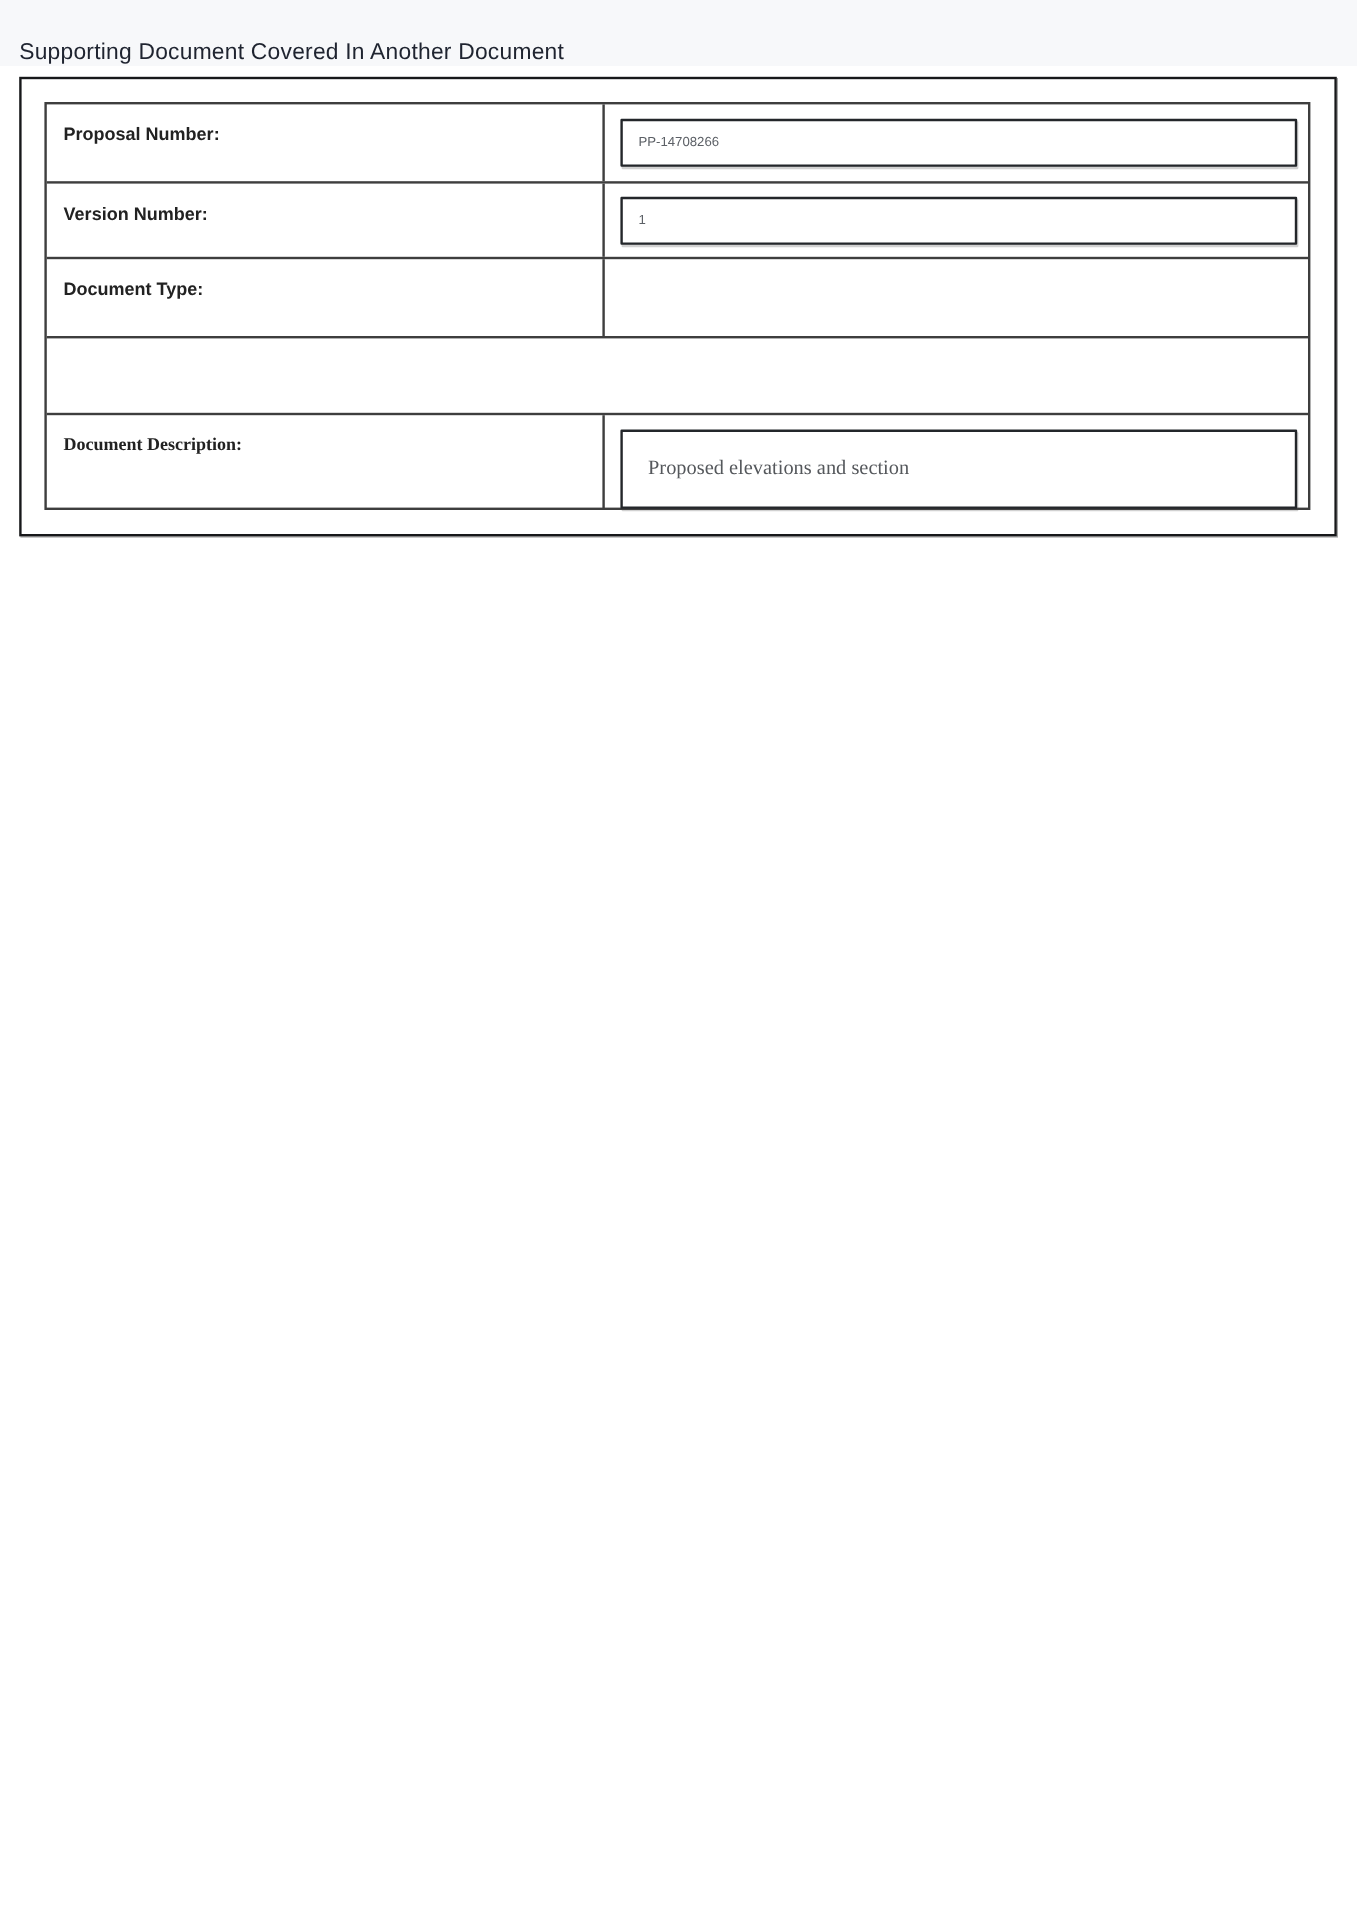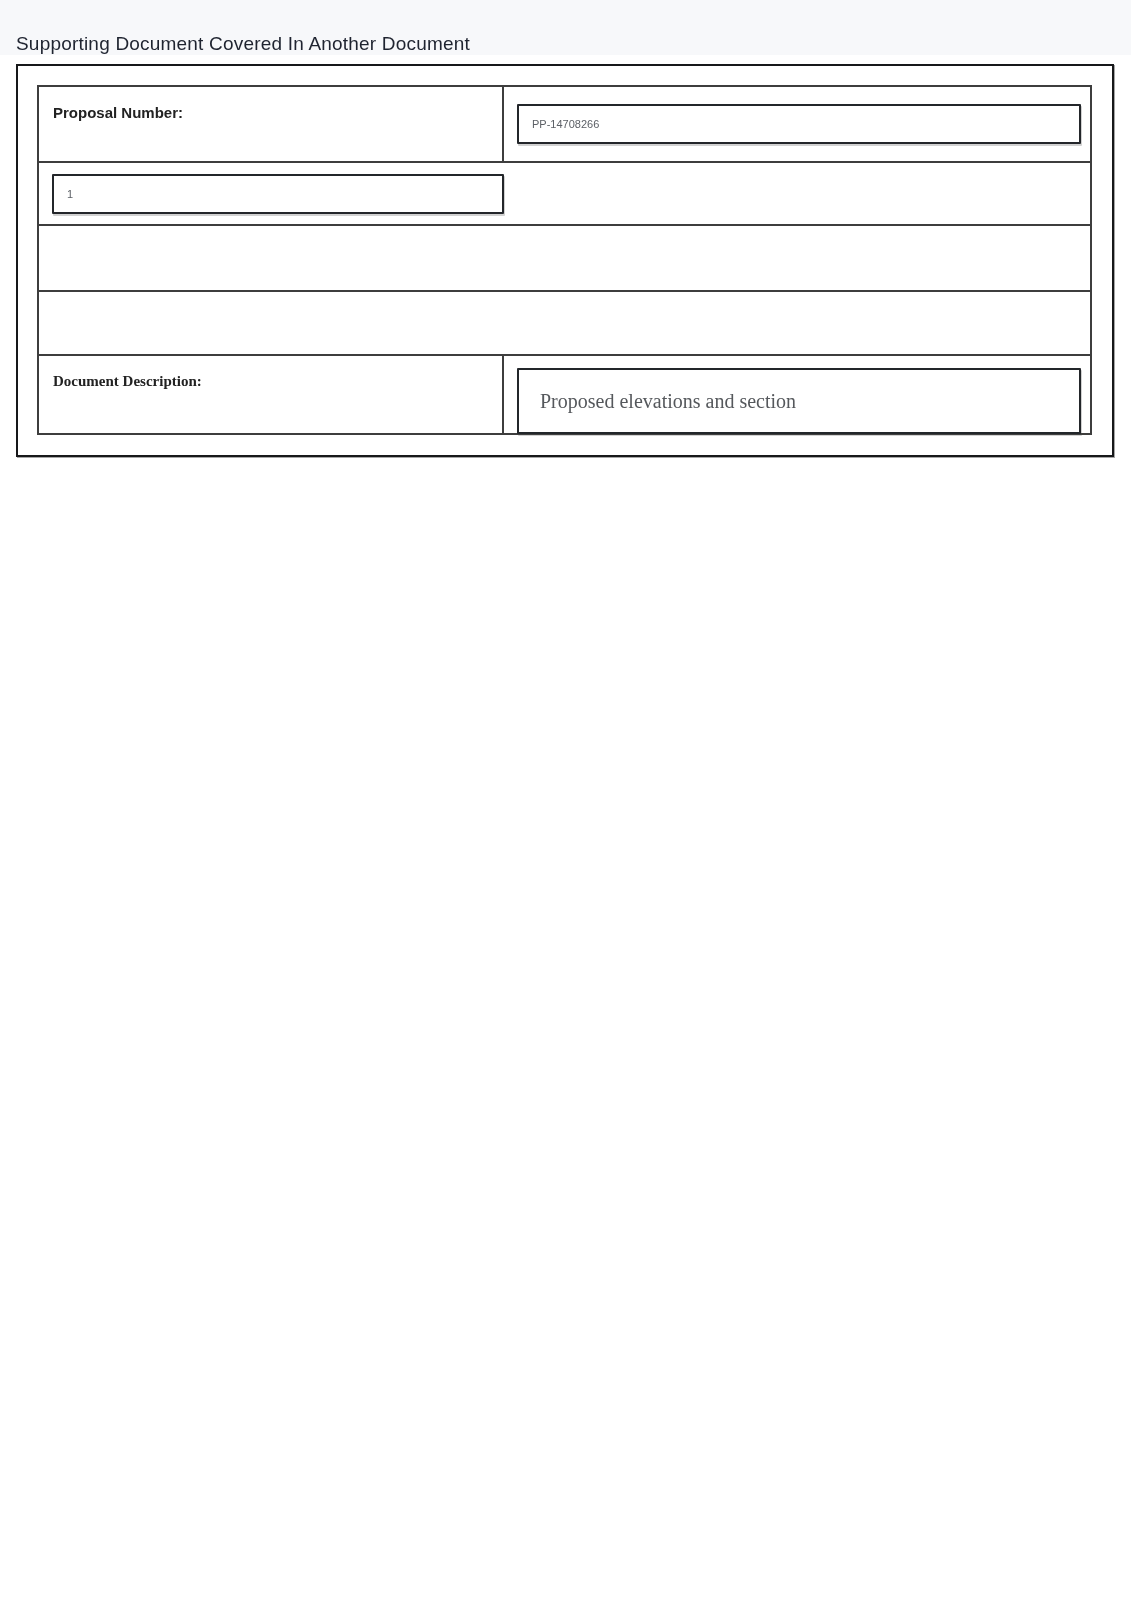--- a/index.html
+++ b/index.html
@@ -37,21 +37,21 @@
   .form-table {
     border: 2px solid #3e3e3e;
     background: #ffffff;
   }
   .row {
     display: grid;
     grid-template-columns: 465px 1fr;
     box-sizing: border-box;
   }
   .row + .row { border-top: 2px solid #3e3e3e; }
-  .row1 { height: 74px; }
+  .row1 { height: 64px; }
   .row2 { height: 63px; }
   .row3 { height: 66px; }
   .row4 { height: 64px; }
   .row5 { height: 79px; font-family: Liberation Serif, serif; }
   .label-cell {
     border-right: 2px solid #3e3e3e;
     padding: 17px 14px 0 14px;
     font-size: 15px;
     font-weight: bold;
     color: #222222;
@@ -82,21 +82,21 @@
     outline: none;
   }
   .textarea-field {
     width: 564px;
     height: 66px;
     box-sizing: border-box;
     border: 2px solid #23262a;
     border-radius: 1px;
     background: #ffffff;
     font-family: inherit;
-    font-size: 20px;
+    font-size: 17px;
     color: #55585c;
     padding: 20px 12px 0 21px;
     resize: none;
     overflow: hidden;
     box-shadow: 1px 2px 0 rgba(70,70,70,0.25);
     outline: none;
   }
 </style>
 </head>
 <body>
@@ -109,26 +109,28 @@
   <div class="form-table">
 
     <div class="row row1">
       <div class="label-cell">Proposal Number:</div>
       <div class="value-cell">
         <input class="field" type="text" readonly="" value="PP-14708266" style="">
       </div>
     </div>
 
     <div class="row row2">
+      <div class="label-cell">Version Number:</div>
       <div class="value-cell">
         <input class="field" type="text" readonly="" value="1" style="">
       </div>
     </div>
 
     <div class="row row3">
+      <div class="label-cell">Document Type:</div>
     </div>
 
     <div class="row row4">
     </div>
 
     <div class="row row5">
       <div class="label-cell">Document Description:</div>
       <div class="value-cell">
         <textarea class="textarea-field" readonly="" style="">Proposed elevations and section</textarea>
       </div>

